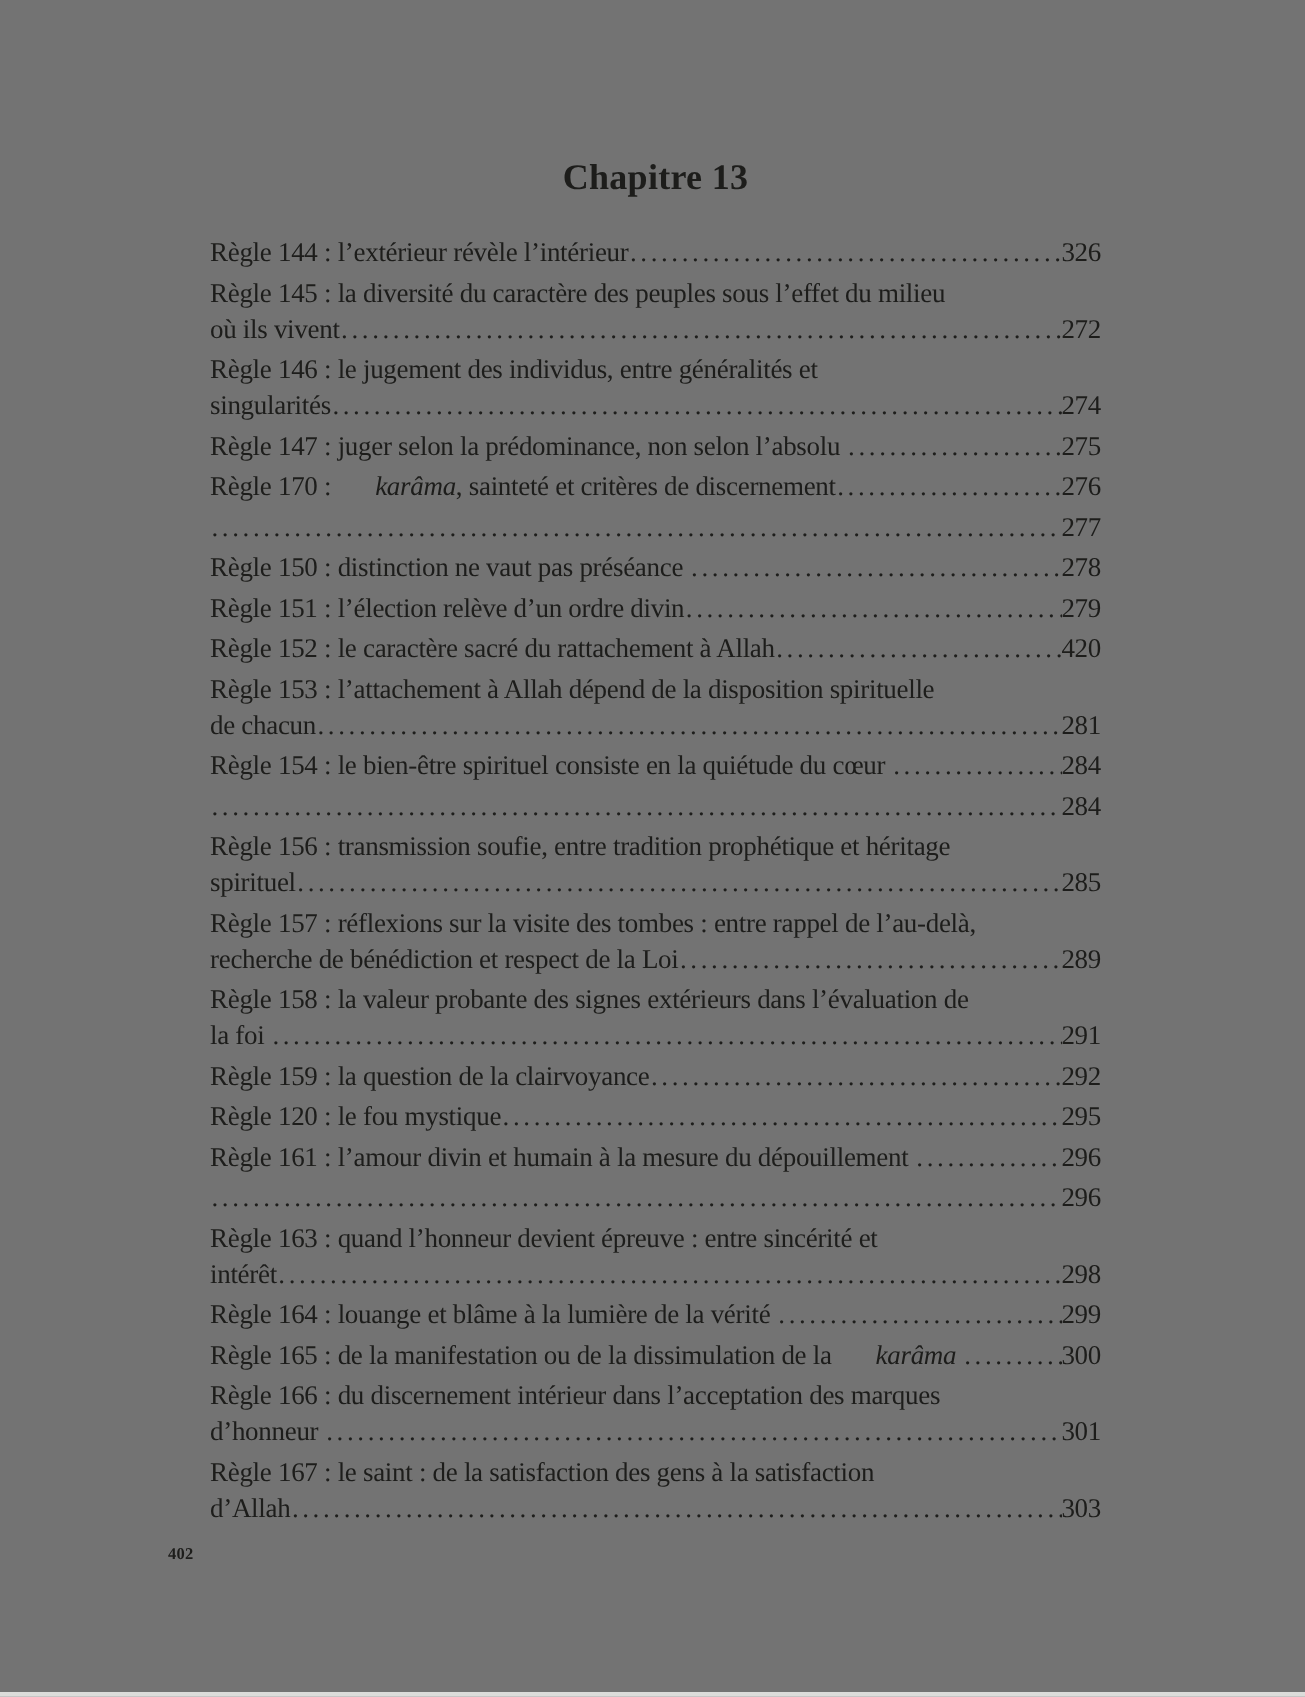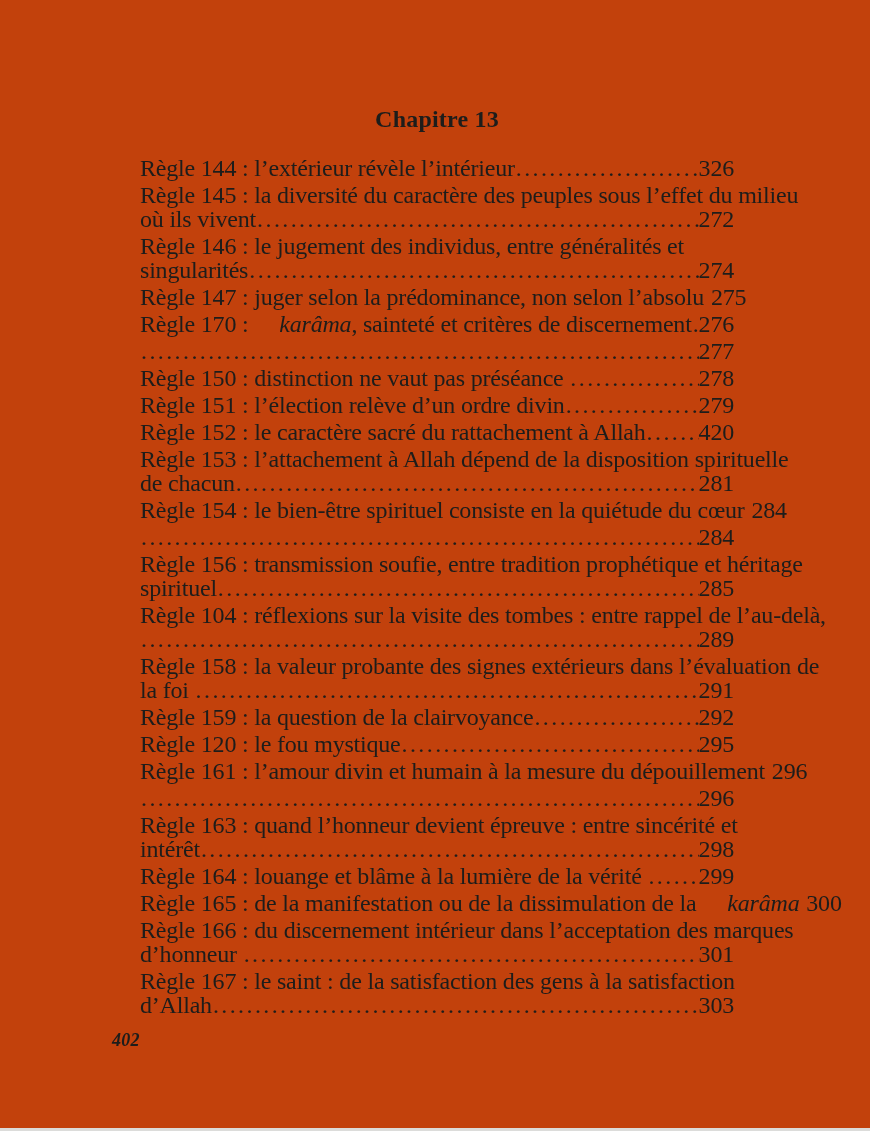--- a/index.html
+++ b/index.html
@@ -4,41 +4,41 @@
 <style>
   html, body {
     margin: 0;
     padding: 0;
     background: #ffffff;
   }
   .scan-page {
     position: relative;
     width: 870px;
     height: 1131px;
-    background: #c2410c;
+    background: #737373;
     overflow: hidden;
     font-family: "Liberation Serif", serif;
     color: #1d1d1b;
   }
   .content {
     position: absolute;
     left: 140px;
     top: 104px;
     width: 594px;
   }
   .chapter-title {
     text-align: center;
     font-size: 24px;
     font-weight: bold;
     letter-spacing: 0.2px;
     line-height: 30px;
     margin: 0 0 22px 0;
   }
   .toc-list {
-    font-size: 24px;
+    font-size: 18px;
     letter-spacing: -0.2px;
   }
   .toc-entry {
     margin: 0 0 3px 0;
   }
   .toc-line {
     display: flex;
     align-items: baseline;
     line-height: 24px;
     min-width: 0;
@@ -58,24 +58,23 @@
     margin-left: 1px;
   }
   .pagenum {
     flex: 0 0 auto;
     white-space: nowrap;
   }
   .footer-page-number {
     position: absolute;
     left: 112px;
     top: 1030px;
-    font-size: 18px;
+    font-size: 11px;
     font-weight: bold;
     letter-spacing: 0.2px;
-    font-style: italic;
   }
   .bottom-scan-edge {
     position: absolute;
     left: 0;
     bottom: 0;
     width: 100%;
     height: 3px;
     background: #dcdcda;
   }
 </style>
@@ -182,23 +181,24 @@
             <span class="toc-text"><span>Règle 156 : transmission soufie, entre tradition prophétique et héritage</span></span>
           </div>
           <div class="toc-line">
             <span class="toc-text"><span>spirituel</span></span>
             <span class="leader">............................................................................................................................................................................................................................</span>
             <span class="pagenum">285</span>
           </div>
         </div>
         <div class="toc-entry">
           <div class="toc-line">
-            <span class="toc-text"><span>Règle 104 : réflexions sur la visite des tombes : entre rappel de l’au-delà,</span></span>
-          </div>
-          <div class="toc-line">
+            <span class="toc-text"><span>Règle 157 : réflexions sur la visite des tombes : entre rappel de l’au-delà,</span></span>
+          </div>
+          <div class="toc-line">
+            <span class="toc-text"><span>recherche de bénédiction et respect de la Loi</span></span>
             <span class="leader">............................................................................................................................................................................................................................</span>
             <span class="pagenum">289</span>
           </div>
         </div>
         <div class="toc-entry">
           <div class="toc-line">
             <span class="toc-text"><span>Règle 158 : la valeur probante des signes extérieurs dans l’évaluation de</span></span>
           </div>
           <div class="toc-line">
             <span class="toc-text"><span>la foi </span></span>

